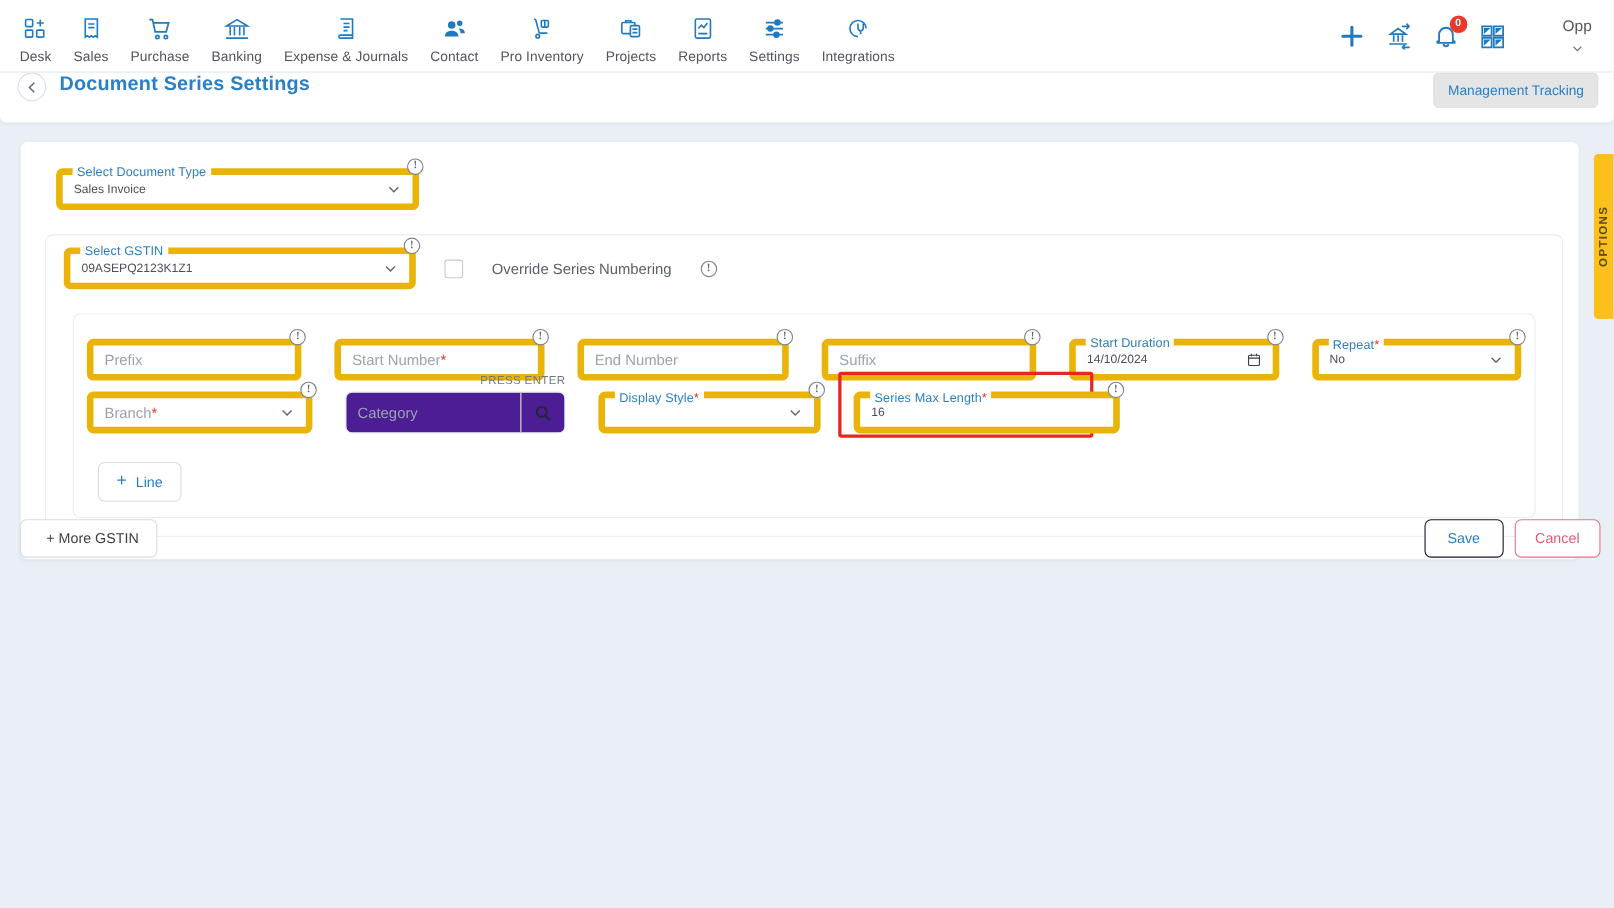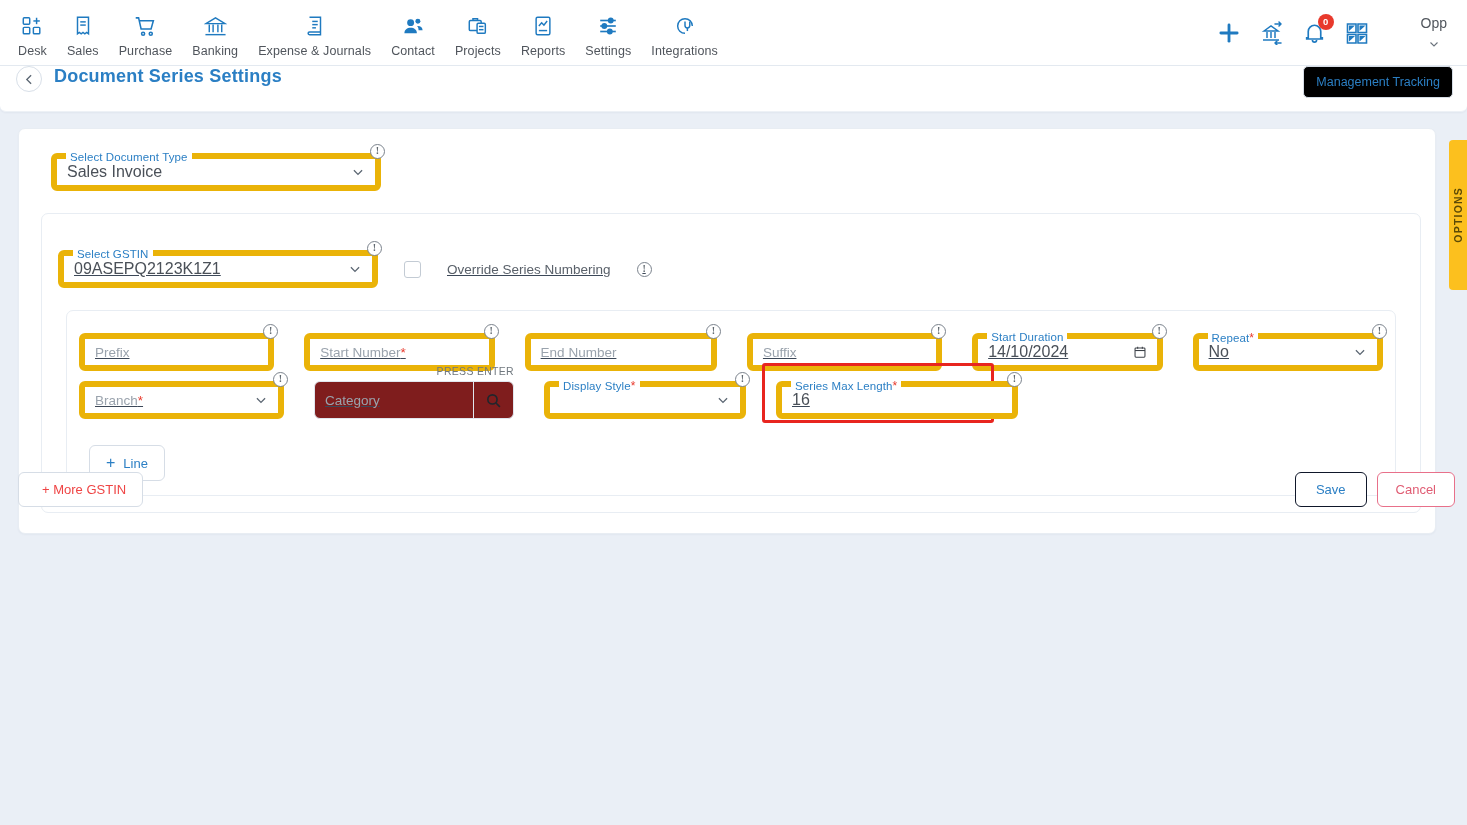--- a/index.html
+++ b/index.html
@@ -63,21 +63,21 @@
     width:26px; height:26px; border-radius:50%;
     border:1px solid #d8dfe8; background:#fff;
     display:flex; align-items:center; justify-content:center;
     cursor:pointer; color:#5b6672; flex:0 0 auto;
   }
   .page-title {
     margin-left:12px; color:#2b7fc4; font-size:18px; font-weight:bold;
     letter-spacing:.2px;
   }
   .mgmt-btn {
-    margin-left:auto; border:1px solid #d6dde6; background:#000000;
+    margin-left:auto; border:1px solid #d6dde6; background:#e5e5e5;
     color:#2b7fc4; font-size:12.5px; border-radius:5px;
     padding:8px 12px; cursor:pointer; font-family:inherit;
   }
 
   
   .outer-card {
     position:absolute; left:18px; top:128px; width:1418px;
     background:#fff; border:1px solid #e8edf3; border-radius:7px;
     padding:12px 14px 20px;
     box-shadow:0 1px 2px rgba(30,50,90,.04);
@@ -91,21 +91,21 @@
     display:flex; align-items:center;
     padding:0 10px;
   }
   .fld .flabel {
     position:absolute; top:-8px; left:9px;
     background:#fff; padding:0 4px;
     font-size:11.5px; color:#2b7fc4; white-space:nowrap;
     letter-spacing:.1px;
   }
   .fld .flabel .req { color:#e8392c; font-size:12px; }
-  .fld .fval { font-size:16px; color:#4a5058;text-align:center; }
+  .fld .fval { font-size:11px; color:#4a5058;text-align:center; }
   .fld .fph { font-size:13.5px; color:#9aa3ad; }
   .fld .fph .req { color:#e8392c; }
   .caret {
     margin-left:auto; width:14px; height:14px; flex:0 0 auto;
     color:#5b6672;
   }
   .info {
     position:absolute; right:-4px; top:-9px;
     width:15px; height:15px; border-radius:50%;
     border:1.3px solid #7b838d; color:#60686f;
@@ -113,21 +113,21 @@
     background:#fff; font-weight:bold; font-family:"Liberation Serif", serif;
     cursor:pointer;
   }
 
   
   .doc-type-wrap { width:330px; margin:12px 0 0 18px; position:relative; }
 
   
   .gstin-card {
     margin:22px 0 0 8px; border:1px solid #e8edf3; border-radius:7px;
-    padding:36px 16px 16px; position:relative;text-decoration:underline;
+    padding:11px 16px 16px; position:relative;
   }
   .gstin-row { display:flex; align-items:center; gap:26px; }
   .gstin-sel { width:320px; position:relative; }
   .chk-wrap { display:flex; align-items:center; gap:26px; position:relative; }
   .chkbox {
     width:17px; height:17px; border:1.5px solid #c3cbd4; border-radius:3px;
     background:#fff; cursor:pointer;
   }
   .chk-label { font-size:13.5px; color:#5a616a; }
   .chk-info {
@@ -154,21 +154,21 @@
   .c-cat     { width:200px; }
   .c-disp    { width:202px; }
   .c-max     { width:242px; }
 
   .press-enter {
     position:absolute; right:0; top:-16px;
     font-size:10.5px; color:#70787f; letter-spacing:.3px;
   }
   .search-box {
     display:flex; align-items:stretch; height:38px;
-    border:1px solid #e0e6ee; border-radius:6px; overflow:hidden; background:#7f1d1d;
+    border:1px solid #e0e6ee; border-radius:6px; overflow:hidden; background:#4c1d95;
   }
   .search-box .txt {
     flex:1; display:flex; align-items:center; padding:0 10px;
     font-size:13.5px; color:#9aa3ad;
   }
   .search-box .sbtn {
     width:40px; border-left:1px solid #e0e6ee;
     display:flex; align-items:center; justify-content:center; cursor:pointer;
     color:#20262c;
   }
@@ -190,21 +190,21 @@
 
   
   .bottom-bar {
     position:absolute; left:18px; top:472px; width:1437px;
     display:flex; align-items:center;
   }
   .btn {
     border-radius:6px; font-size:13px; cursor:pointer; font-family:inherit;
     padding:9px 16px; background:#fff;
   }
-  .btn-more { border:1px solid #d6dde6; color:#ef4444;padding-left:23px; }
+  .btn-more { border:1px solid #d6dde6; color:#404040;padding-left:23px; }
   .btn-save { border:1px solid #0f172a; color:#2b7fc4; padding:9px 20px;margin-left:22px; }
   .btn-cancel { border:1px solid #e8708a; color:#e05c73; padding:9px 18px; margin-left:10px; }
   .bottom-right { margin-left:auto; display:flex; align-items:center; }
 
   
   .options-tab {
     position:absolute; right:0; top:140px;
     width:18px; height:150px; background:#fcc01e;
     border-radius:4px 0 0 4px;
     display:flex; align-items:center; justify-content:center;
@@ -288,20 +288,32 @@
         <svg width="23" height="23" viewBox="0 0 24 24" fill="#1f7ac0">
           <circle cx="9" cy="8" r="3.6"></circle>
             <circle cx="16.6" cy="6.4" r="2.6"></circle>
           <path d="M2.5 19c0-3.6 2.9-5.6 6.5-5.6s6.5 2 6.5 5.6z"></path>
           <path d="M16.5 11.4c2.8 0 5 1.6 5 4.4h-4.2c0-1.8-.5-3.2-1.6-4.3z"></path>
         </svg>
       </span>
       <span class="lbl">Contact</span>
     </div>
 
+    <div class="nav-item">
+      <span class="ico">
+        <svg width="22" height="22" viewBox="0 0 24 24" fill="none" stroke="#1f7ac0" stroke-width="1.6">
+          <path d="M4 2.5l1.5 1 3.5 13"></path>
+            <circle cx="7.5" cy="19.5" r="1.8"></circle>
+          <rect x="11" y="4" width="7" height="6.5" rx="1"></rect>
+          <path d="M14.5 4v6.5"></path>
+            <path d="M9 16.5h8"></path>
+        </svg>
+      </span>
+      <span class="lbl">Pro Inventory</span>
+    </div>
 
     <div class="nav-item">
       <span class="ico">
         <svg width="22" height="22" viewBox="0 0 24 24" fill="none" stroke="#1f7ac0" stroke-width="1.6">
           <rect x="2.5" y="6" width="13" height="11" rx="1.3"></rect>
           <path d="M6.5 6V4.2h5V6"></path>
           <rect x="11" y="9" width="9" height="11" rx="1.3" fill="#fff"></rect>
           <line x1="13" y1="12.5" x2="18" y2="12.5"></line>
             <line x1="13" y1="16" x2="18" y2="16"></line>
         </svg>

